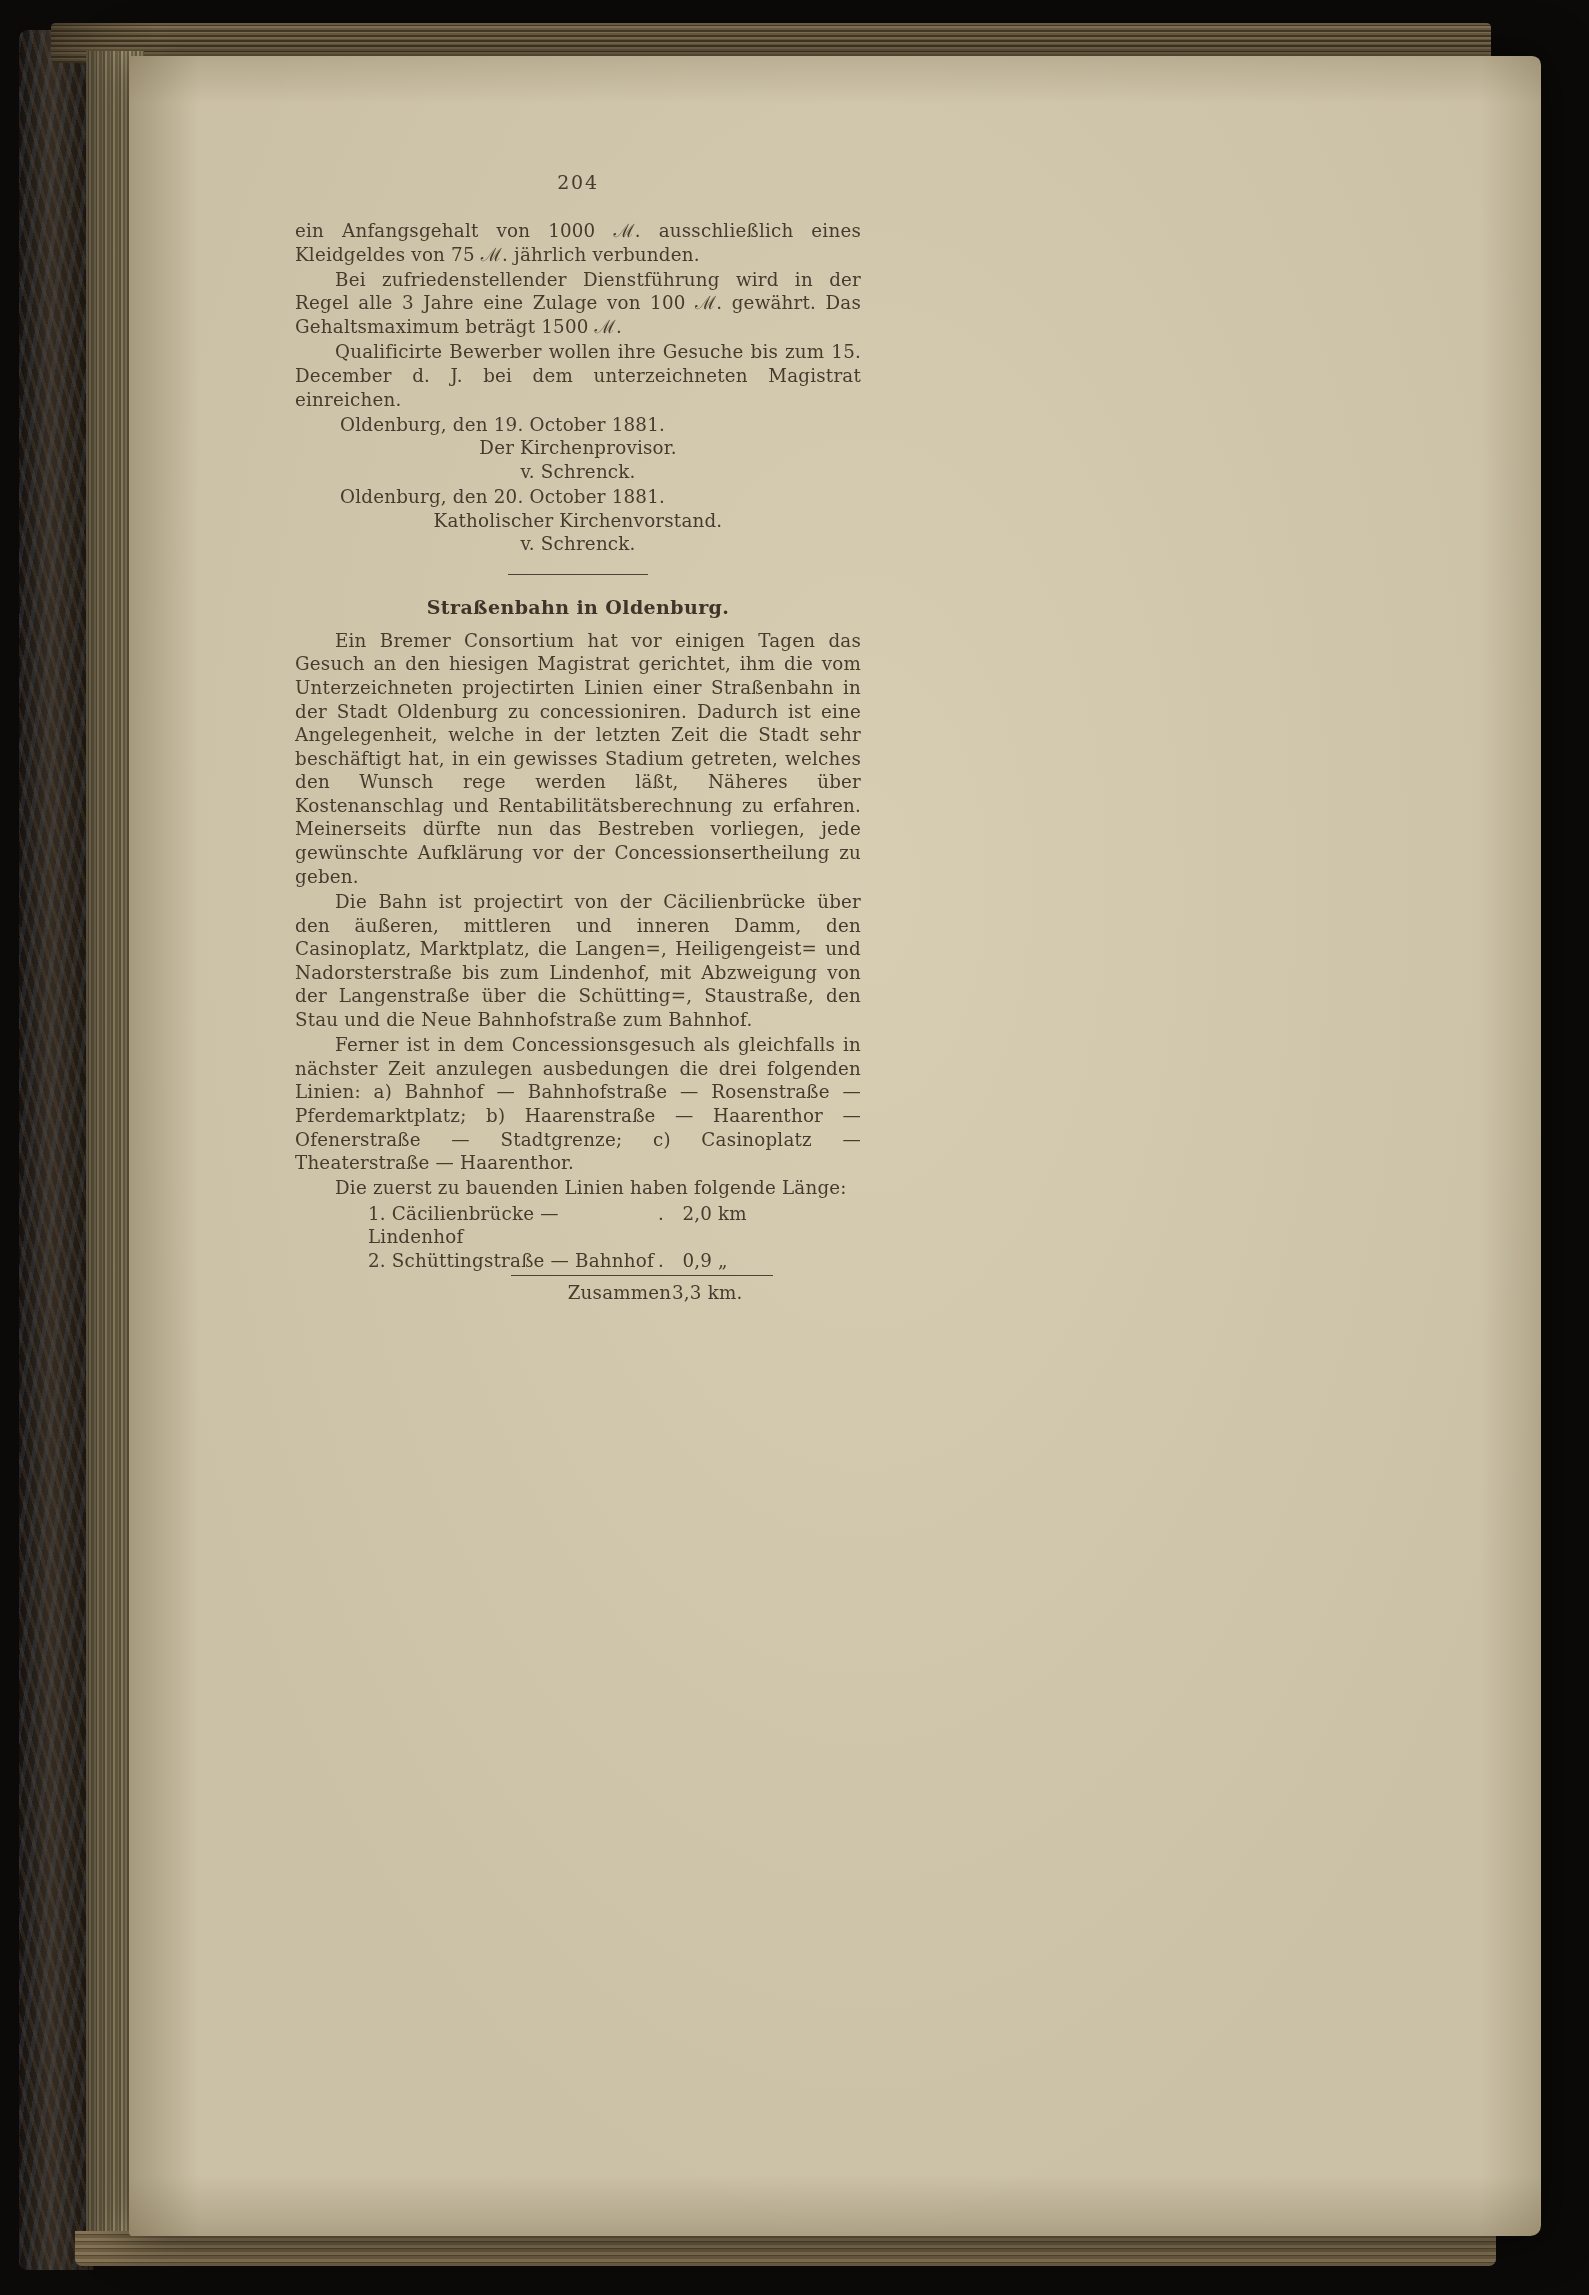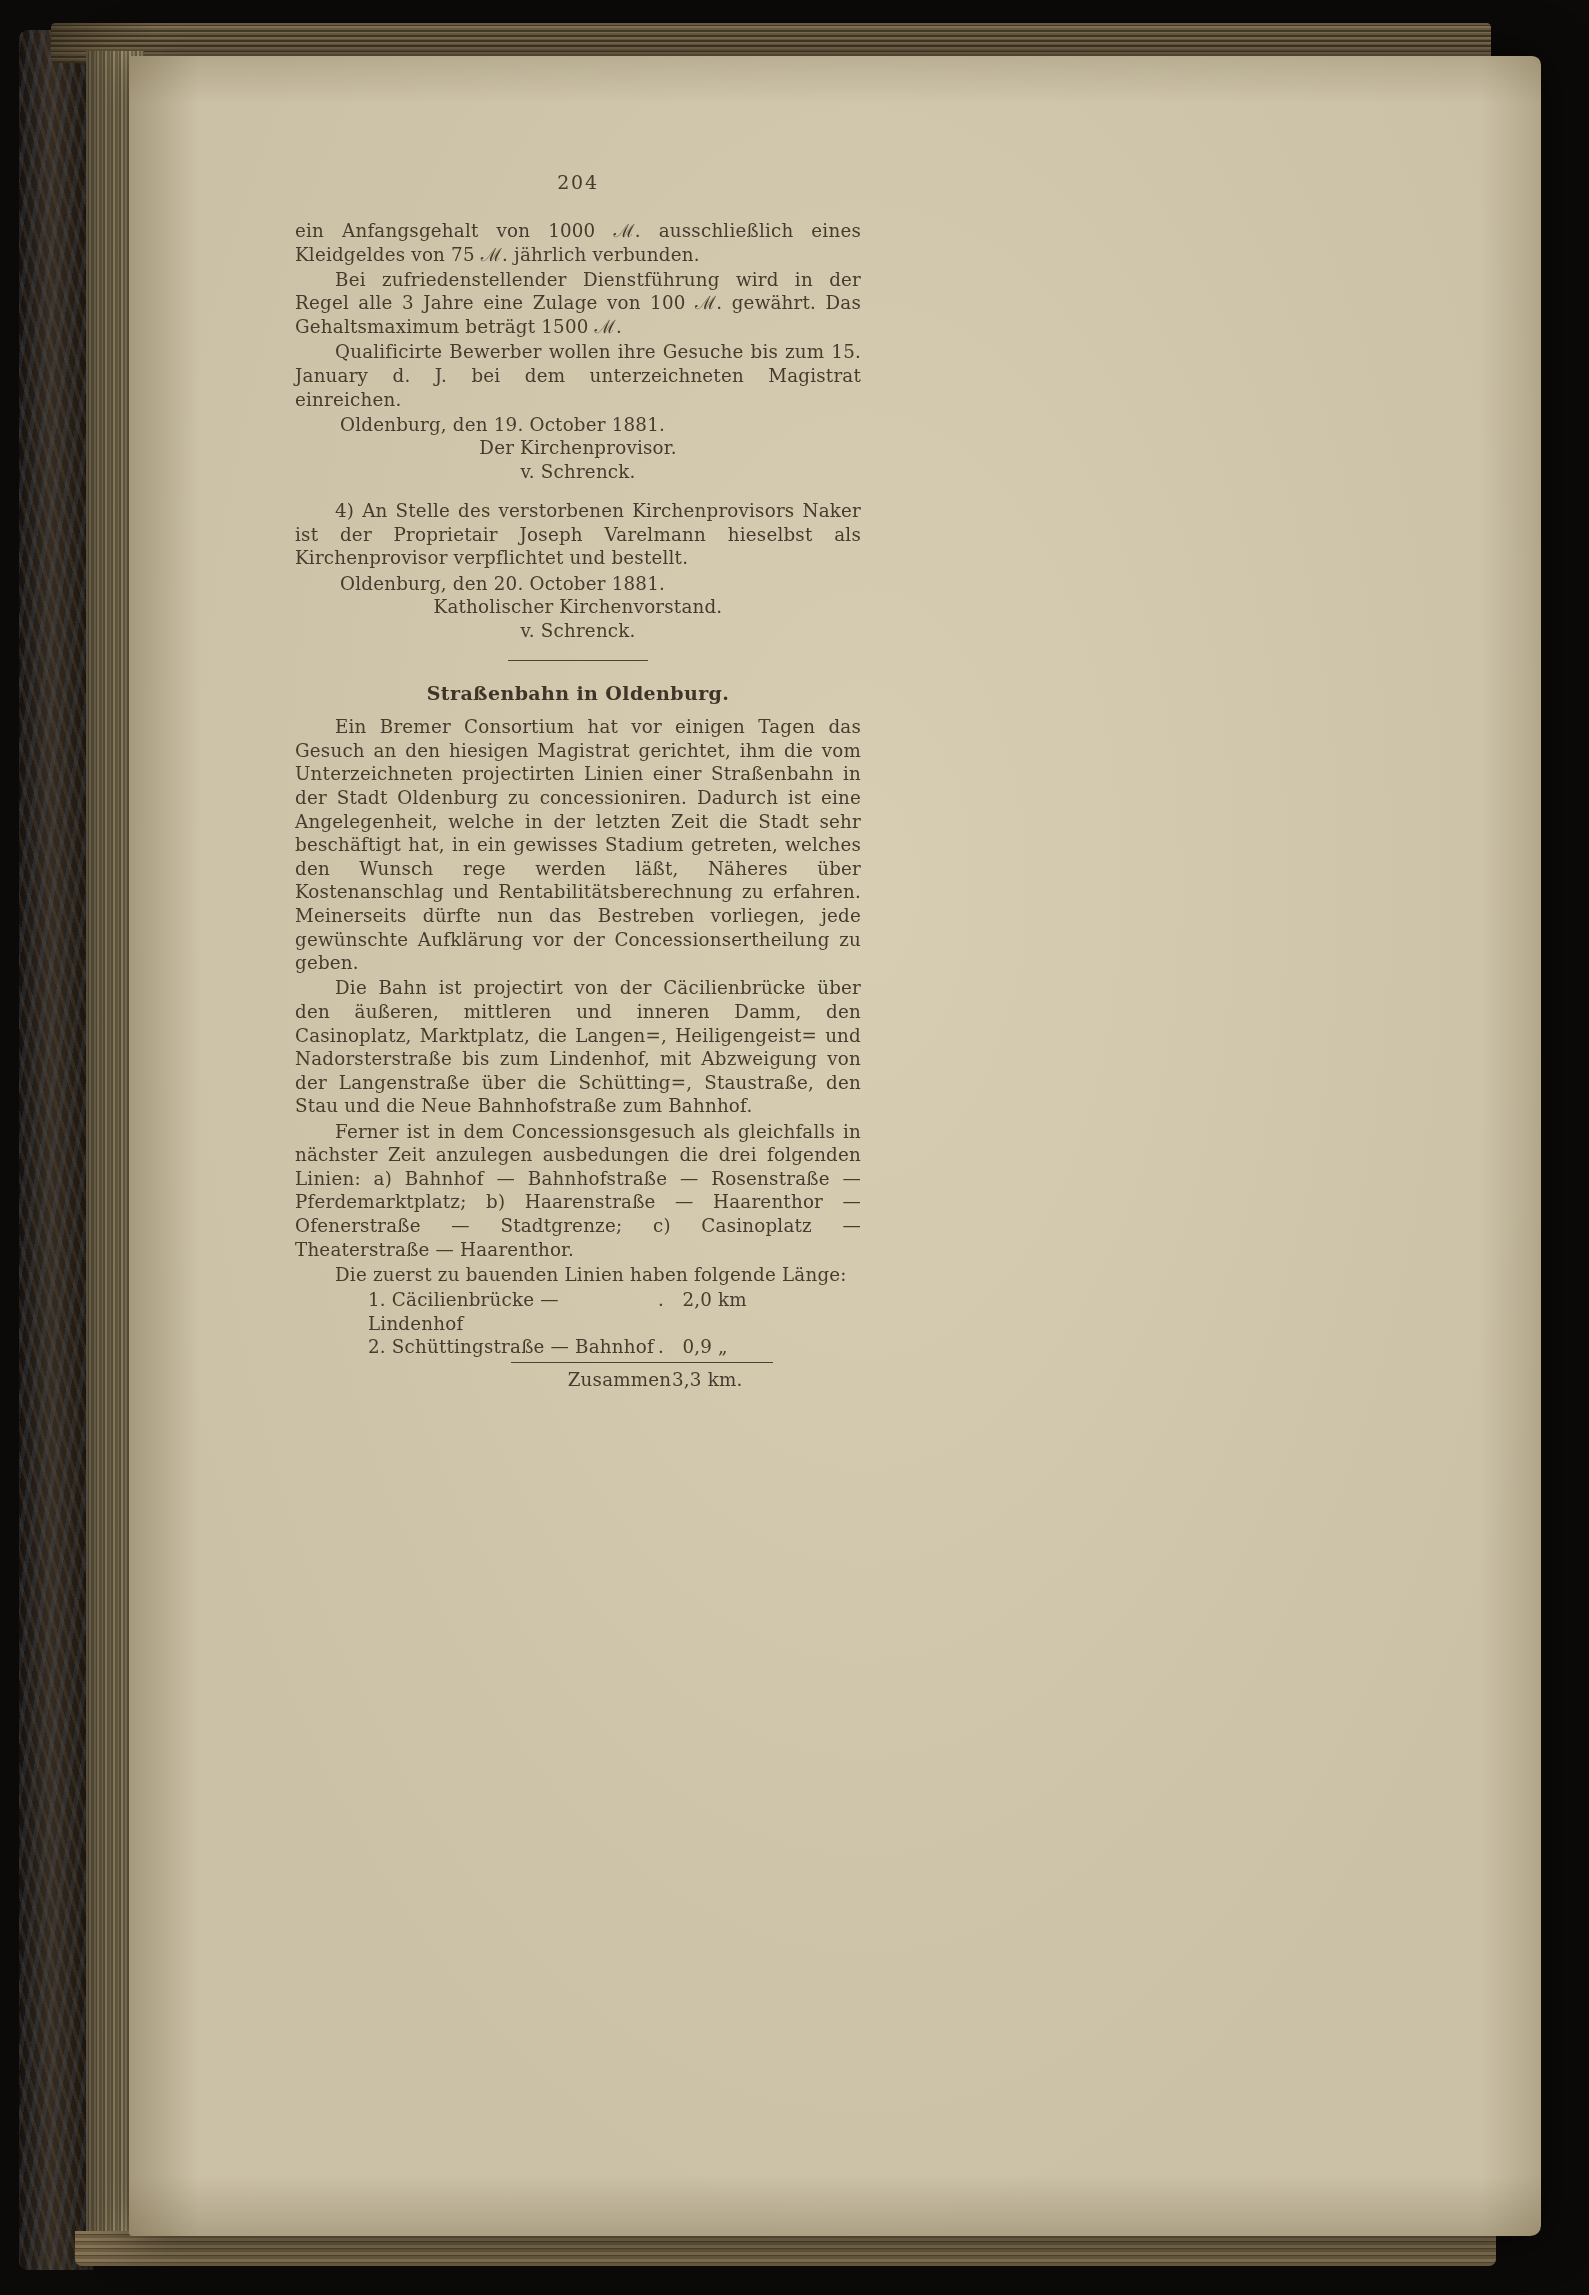--- a/index.html
+++ b/index.html
@@ -111,26 +111,25 @@
   <div class="left-edges"></div>
   <div class="bottom-edges"></div>
 
   <div class="page">
     <div class="text-col">
 
       <div class="page-num">204</div>
 
       <p class="cont">ein Anfangsgehalt von 1000 ℳ. ausschließlich eines Kleidgeldes von 75 ℳ. jährlich verbunden.</p>
       <p class="ind tight">Bei zufriedenstellender Dienstführung wird in der Regel alle 3 Jahre eine Zulage von 100 ℳ. gewährt. Das Gehaltsmaximum beträgt 1500 ℳ.</p>
-      <p class="ind tight">Qualificirte Bewerber wollen ihre Gesuche bis zum 15. January d. J. bei dem unterzeichneten Magistrat einreichen.</p>
+      <p class="ind tight">Qualificirte Bewerber wollen ihre Gesuche bis zum 15. December d. J. bei dem unterzeichneten Magistrat einreichen.</p>
       <p class="dateline">Oldenburg, den 19. October 1881.</p>
       <p class="center">Der Kirchenprovisor.</p>
       <p class="center">v. Schrenck.</p>
 
-      <p class="ind gap-top">4) An Stelle des verstorbenen Kirchenprovisors Naker ist der Proprietair Joseph Varelmann hieselbst als Kirchenprovisor verpflichtet und bestellt.</p>
       <p class="dateline">Oldenburg, den 20. October 1881.</p>
       <p class="center">Katholischer Kirchenvorstand.</p>
       <p class="center">v. Schrenck.</p>
 
       <div class="separator"></div>
 
       <h2 class="heading">Straßenbahn in Oldenburg.</h2>
 
       <p class="ind">Ein Bremer Consortium hat vor einigen Tagen das Gesuch an den hiesigen Magistrat gerichtet, ihm die vom Unterzeichneten projectirten Linien einer Straßenbahn in der Stadt Oldenburg zu concessioniren. Dadurch ist eine Angelegenheit, welche in der letzten Zeit die Stadt sehr beschäftigt hat, in ein gewisses Stadium getreten, welches den Wunsch rege werden läßt, Näheres über Kostenanschlag und Rentabilitätsberechnung zu erfahren. Meinerseits dürfte nun das Bestreben vorliegen, jede gewünschte Aufklärung vor der Concessionsertheilung zu geben.</p>
       <p class="ind tight">Die Bahn ist projectirt von der Cäcilienbrücke über den äußeren, mittleren und inneren Damm, den Casinoplatz, Marktplatz, die Langen=, Heiligengeist= und Nadorsterstraße bis zum Lindenhof, mit Abzweigung von der Langenstraße über die Schütting=, Staustraße, den Stau und die Neue Bahnhofstraße zum Bahnhof.</p>

